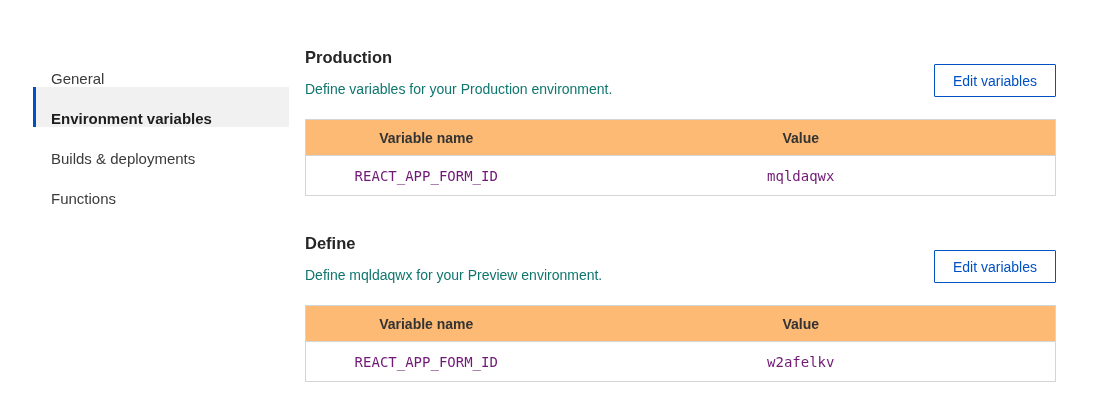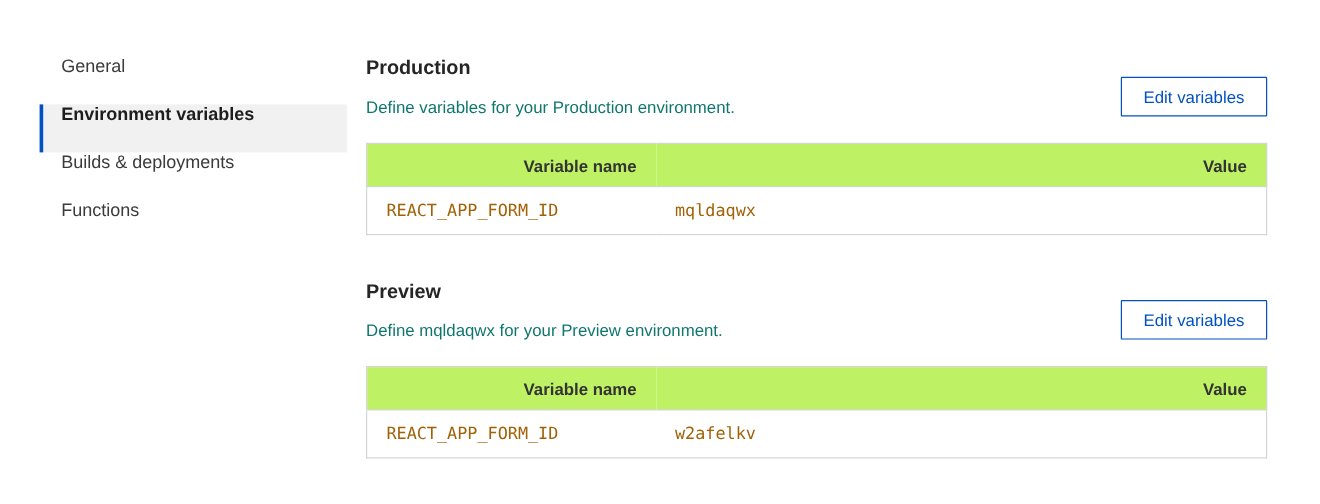--- a/index.html
+++ b/index.html
@@ -16,21 +16,21 @@
   
   .sidebar {
     position: absolute;
     left: 33px;
     top: 47px;
     width: 256px;
   }
   .sidebar-item {
     height: 40px;
     display: flex;
-    align-items: flex-start;
+    align-items: flex-end;
     padding-left: 15px;
     border-left: 3px solid transparent;
     font-size: 15px;
     color: #3b3b3b;
     cursor: pointer;
     white-space: nowrap;
   }
   .sidebar-item.selected {
     background: #f1f1f1;
     border-left-color: #0051c3;
@@ -73,36 +73,37 @@
     font-family: "Liberation Sans", sans-serif;
     cursor: pointer;
   }
   table.vars {
     margin-top: 21px;
     width: 100%;
     border-collapse: collapse;
     border: 1px solid #d5d5d5;
   }
   table.vars th {
-    background: #bef264;
-    text-align: right;
+    background: #fdba74;
+    text-align: center;
     font-size: 14px;
     font-weight: bold;
     color: #333333;
     height: 36px;
     padding: 0 16px;
     border-bottom: 1px solid #d5d5d5;
   }
   table.vars td {
     font-family: "DejaVu Sans Mono", monospace;
     font-size: 14px;
-    color: #a16207;
+    color: #701a75;
     height: 40px;
     padding: 0 16px;
     background: #ffffff;
+    text-align: center;
   }
   table.vars th.col-name, table.vars td.col-name { width: 241px; }
 </style>
 </head>
 <body>
 
 <div class="page">
 
   <nav class="sidebar">
     <div class="sidebar-item">
@@ -135,21 +136,21 @@
         <tbody>
           <tr>
             <td class="col-name">REACT_APP_FORM_ID</td>
             <td>mqldaqwx</td>
           </tr>
         </tbody>
       </table>
     </section>
 
     <section class="section">
-      <h2 class="section-title">Preview</h2>
+      <h2 class="section-title">Define</h2>
       <p class="section-desc">Define mqldaqwx for your Preview environment.</p>
       <button class="edit-btn">Edit variables</button>
       <table class="vars">
         <thead>
           <tr>
             <th class="col-name">Variable name</th>
             <th>Value</th>
           </tr>
         </thead>
         <tbody>

